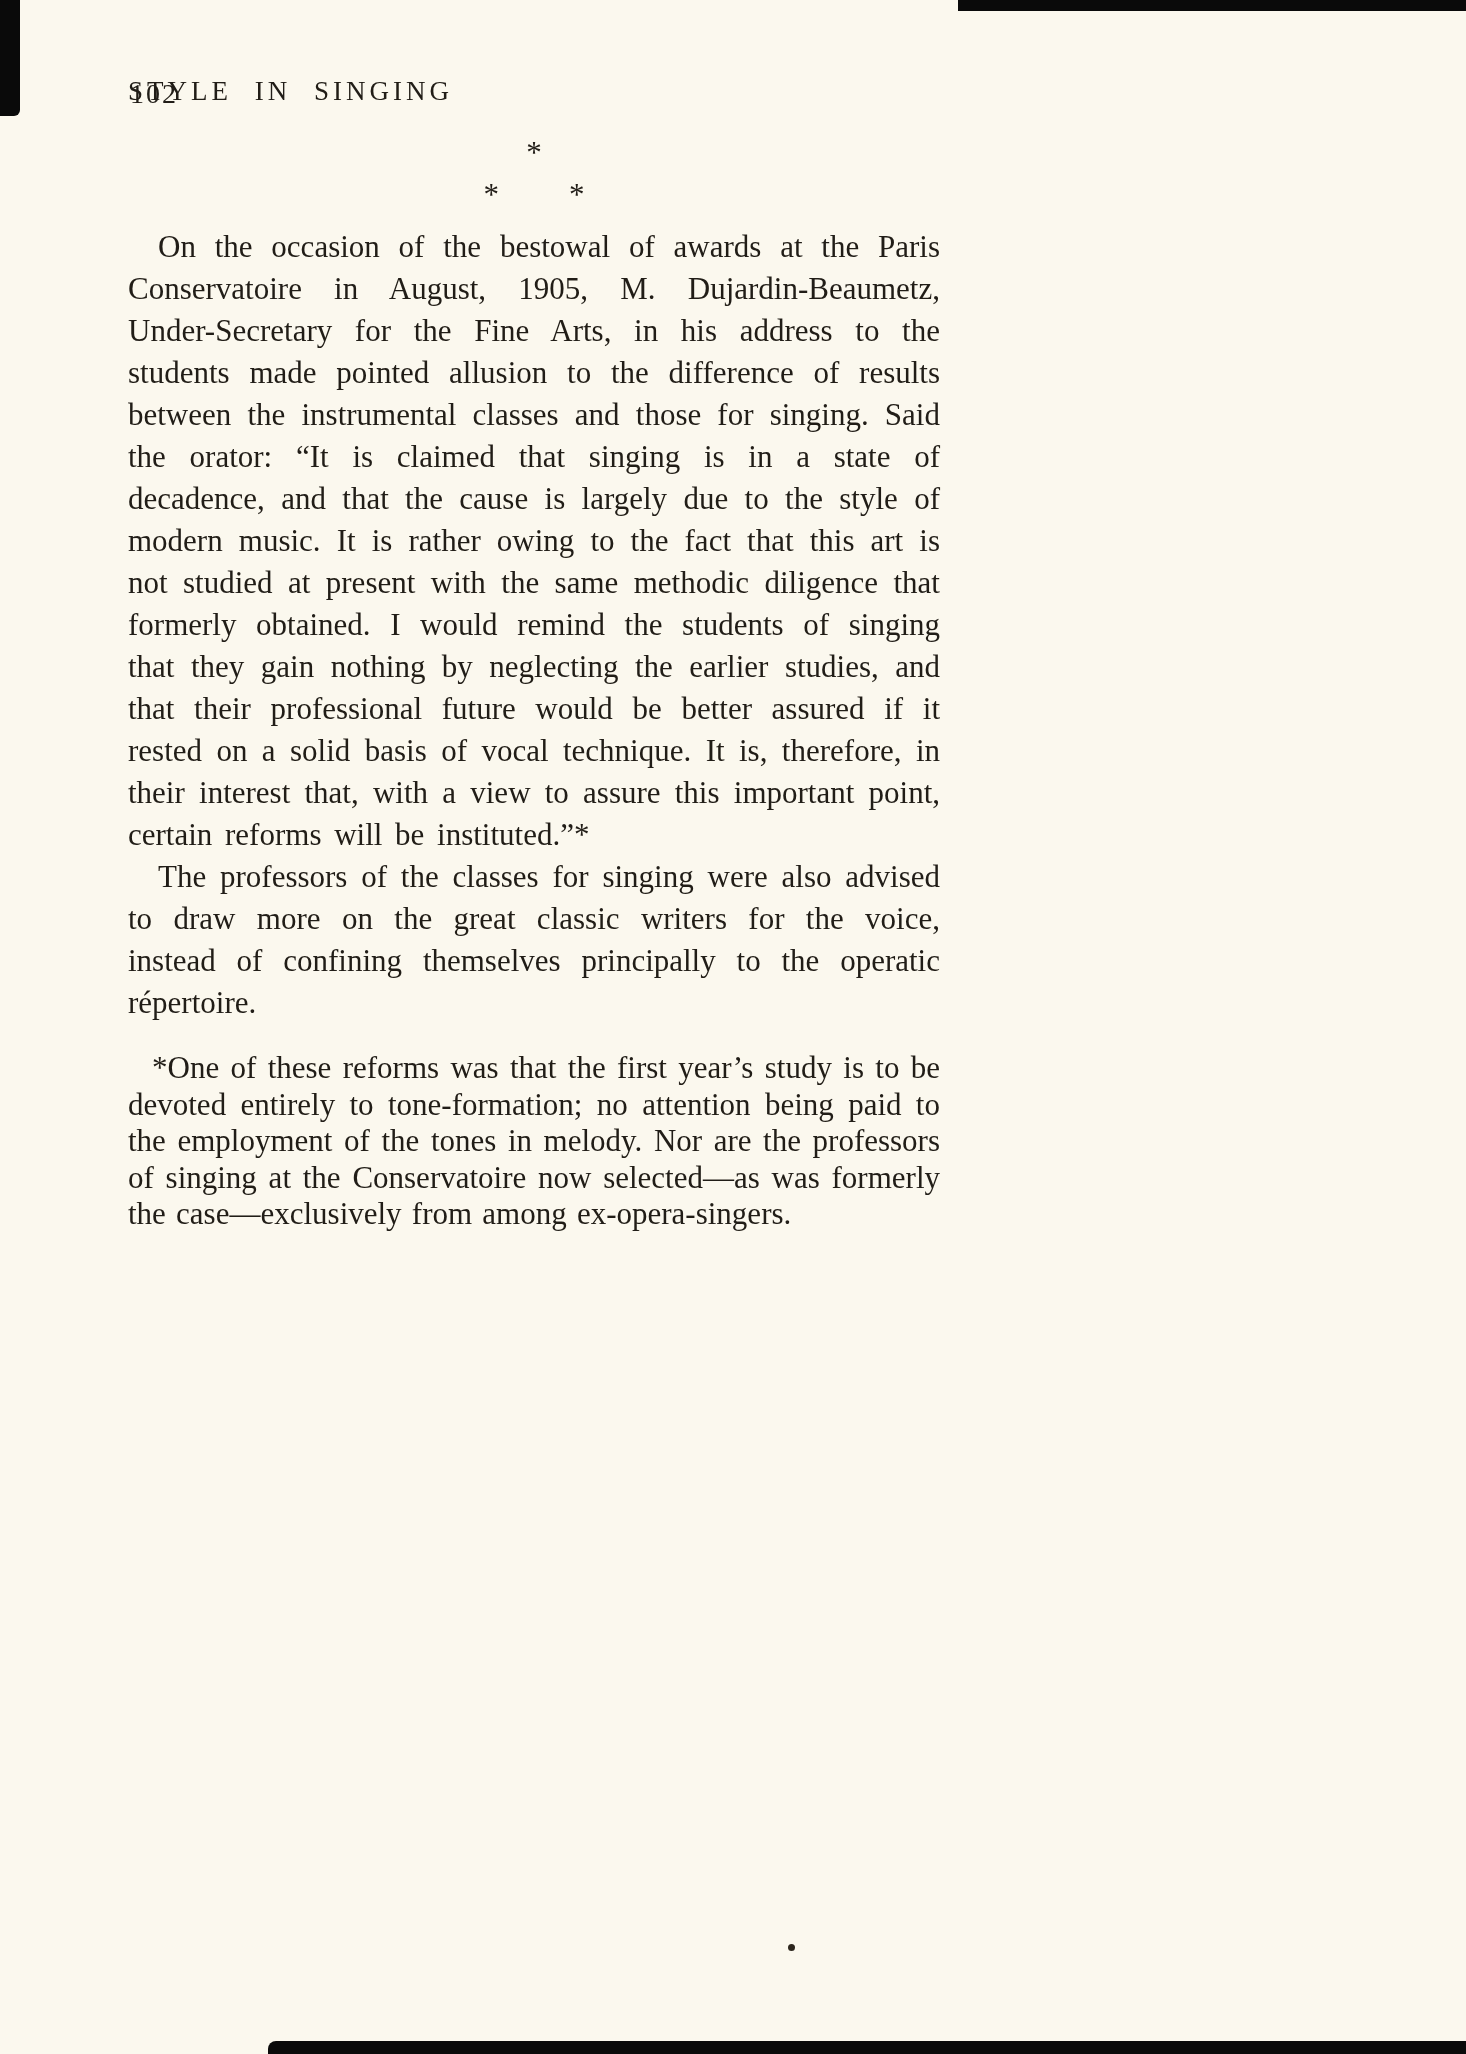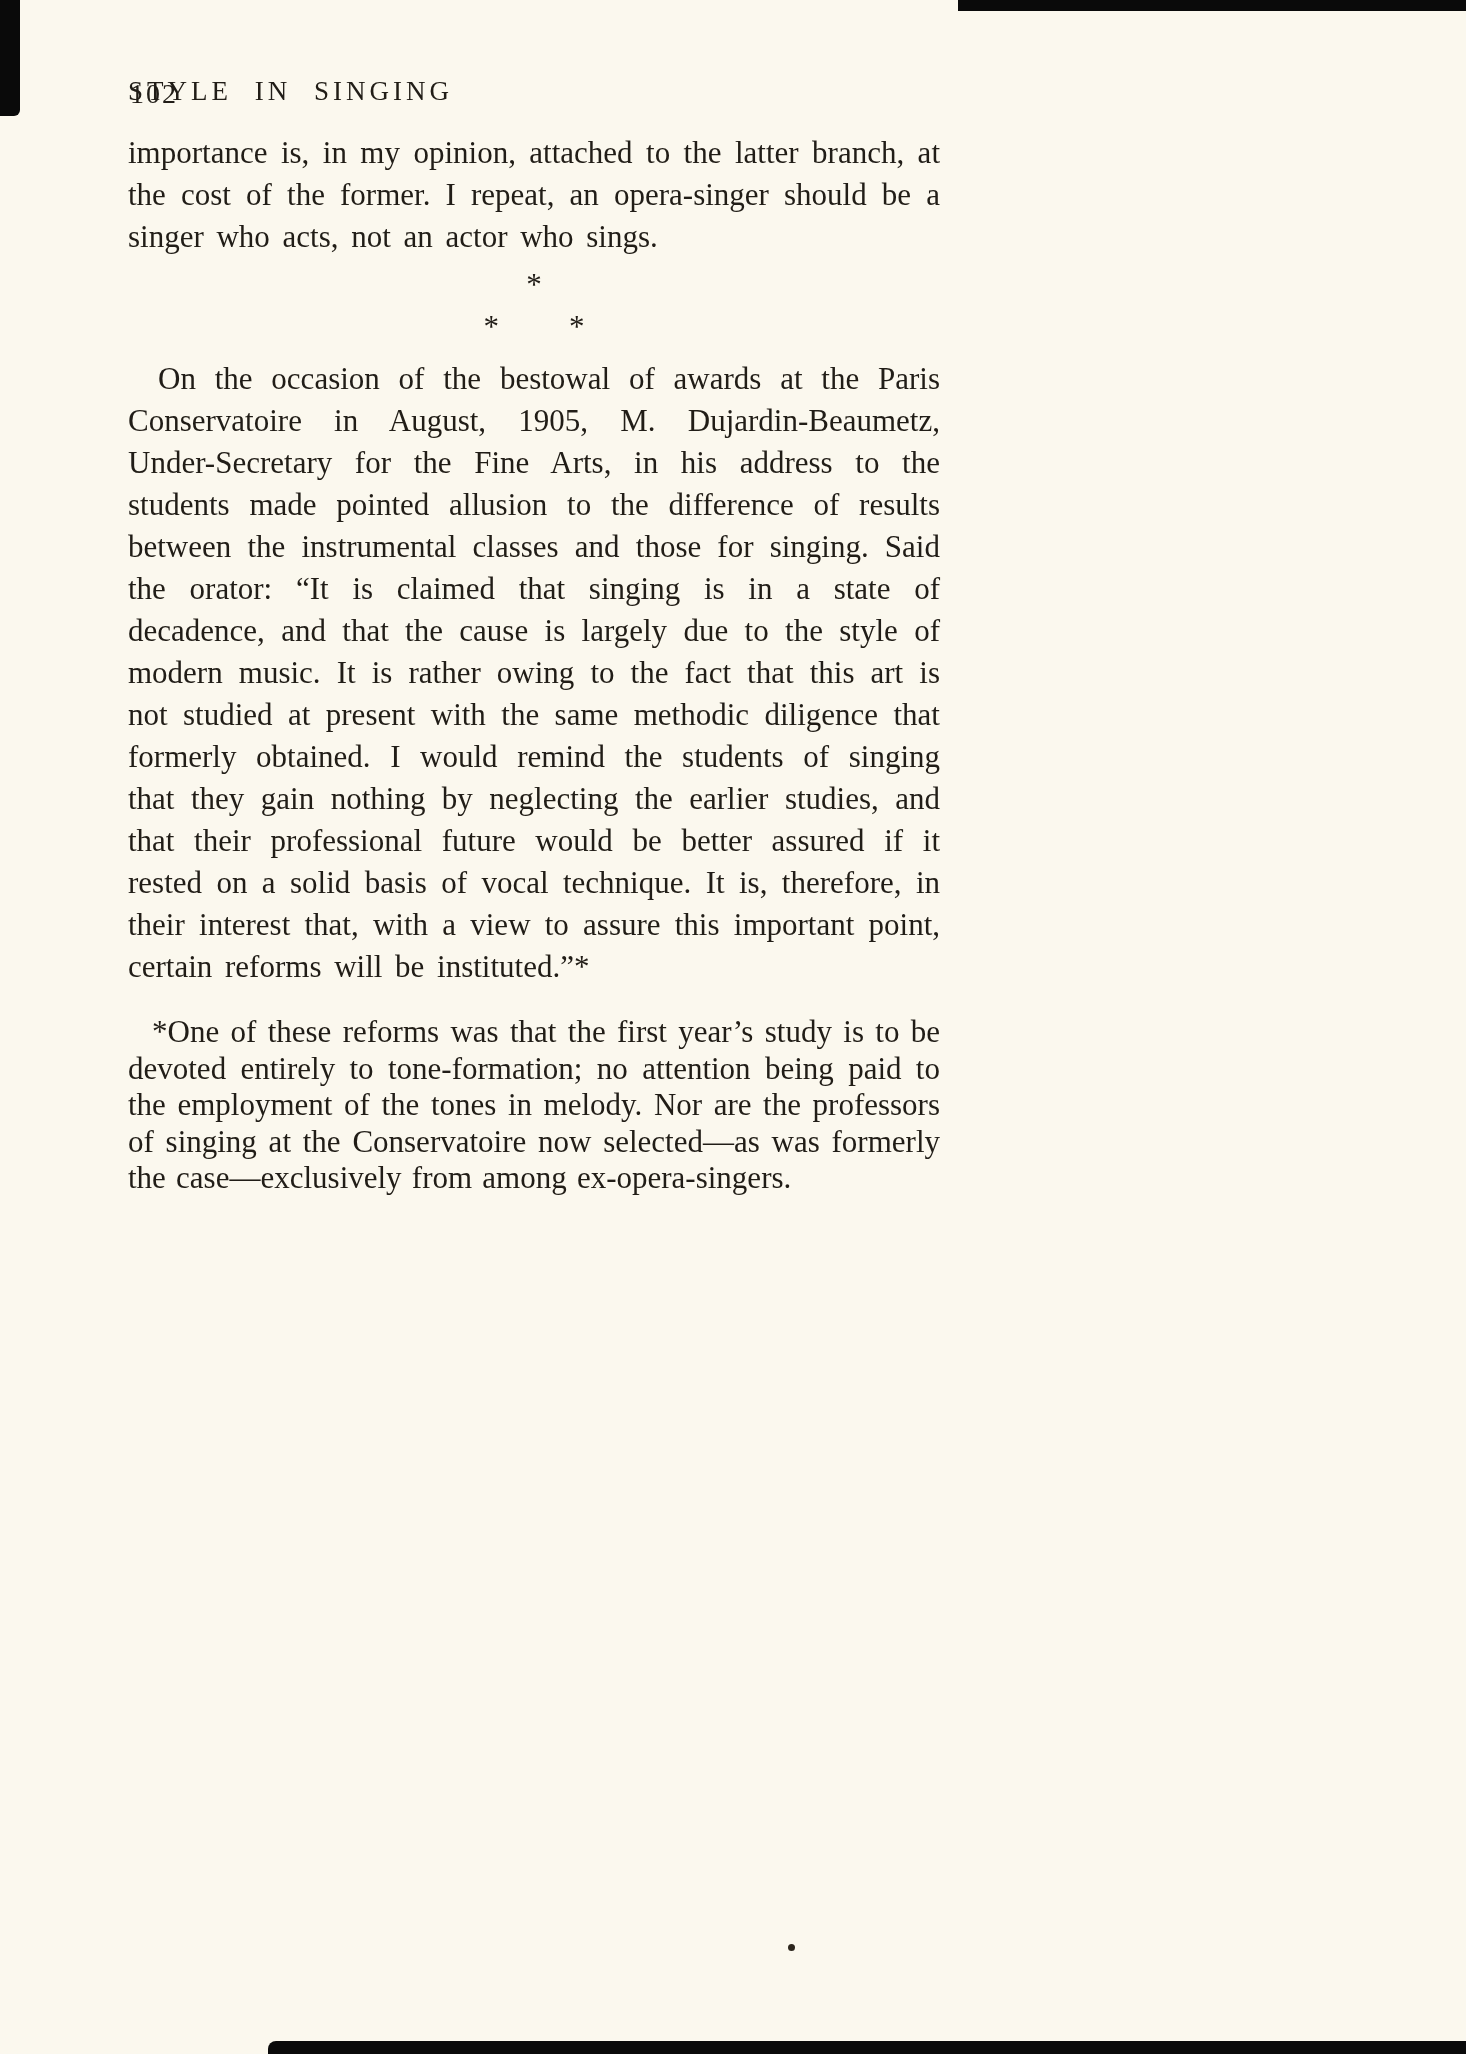--- a/index.html
+++ b/index.html
@@ -96,32 +96,32 @@
 <div class="scan-bar scan-top-right"></div>
 <div class="scan-bar scan-bottom"></div>
 
 <div class="text-block">
 
   <div class="page-header">
     <span class="page-number">102</span>
     <span class="running-title">STYLE IN SINGING</span>
   </div>
 
-  <p class="para">importance is, in my opinion, attached to the latter branch, at the cost of the former. I repeat, an opera-singer should be a singer who acts, not an actor who sings.</p>
 
   <div class="separator">
     <div class="sep-row">
       <span>*</span>
     </div>
     <div class="sep-row sep-pair">
       <span>*</span>
       <span>*</span>
     </div>
   </div>
 
   <p class="para indent">On the occasion of the bestowal of awards at the Paris Conservatoire in August, 1905, M. Dujardin-Beaumetz, Under-Secretary for the Fine Arts, in his address to the students made pointed allusion to the difference of results between the instrumental classes and those for singing. Said the orator: “It is claimed that singing is in a state of decadence, and that the cause is largely due to the style of modern music. It is rather owing to the fact that this art is not studied at present with the same methodic diligence that formerly obtained. I would remind the students of singing that they gain nothing by neglecting the earlier studies, and that their professional future would be better assured if it rested on a solid basis of vocal technique. It is, therefore, in their interest that, with a view to assure this important point, certain reforms will be instituted.”*</p>
 
+  <p class="para indent">The professors of the classes for singing were also advised to draw more on the great classic writers for the voice, instead of confining themselves principally to the operatic répertoire.</p>
 
   <p class="footnote">*One of these reforms was that the first year’s study is to be devoted entirely to tone-formation; no attention being paid to the employment of the tones in melody. Nor are the professors of singing at the Conservatoire now selected—as was formerly the case—exclusively from among ex-opera-singers.</p>
 
 </div>
 
 <div class="print-dot"></div>
 
 </body></html>

